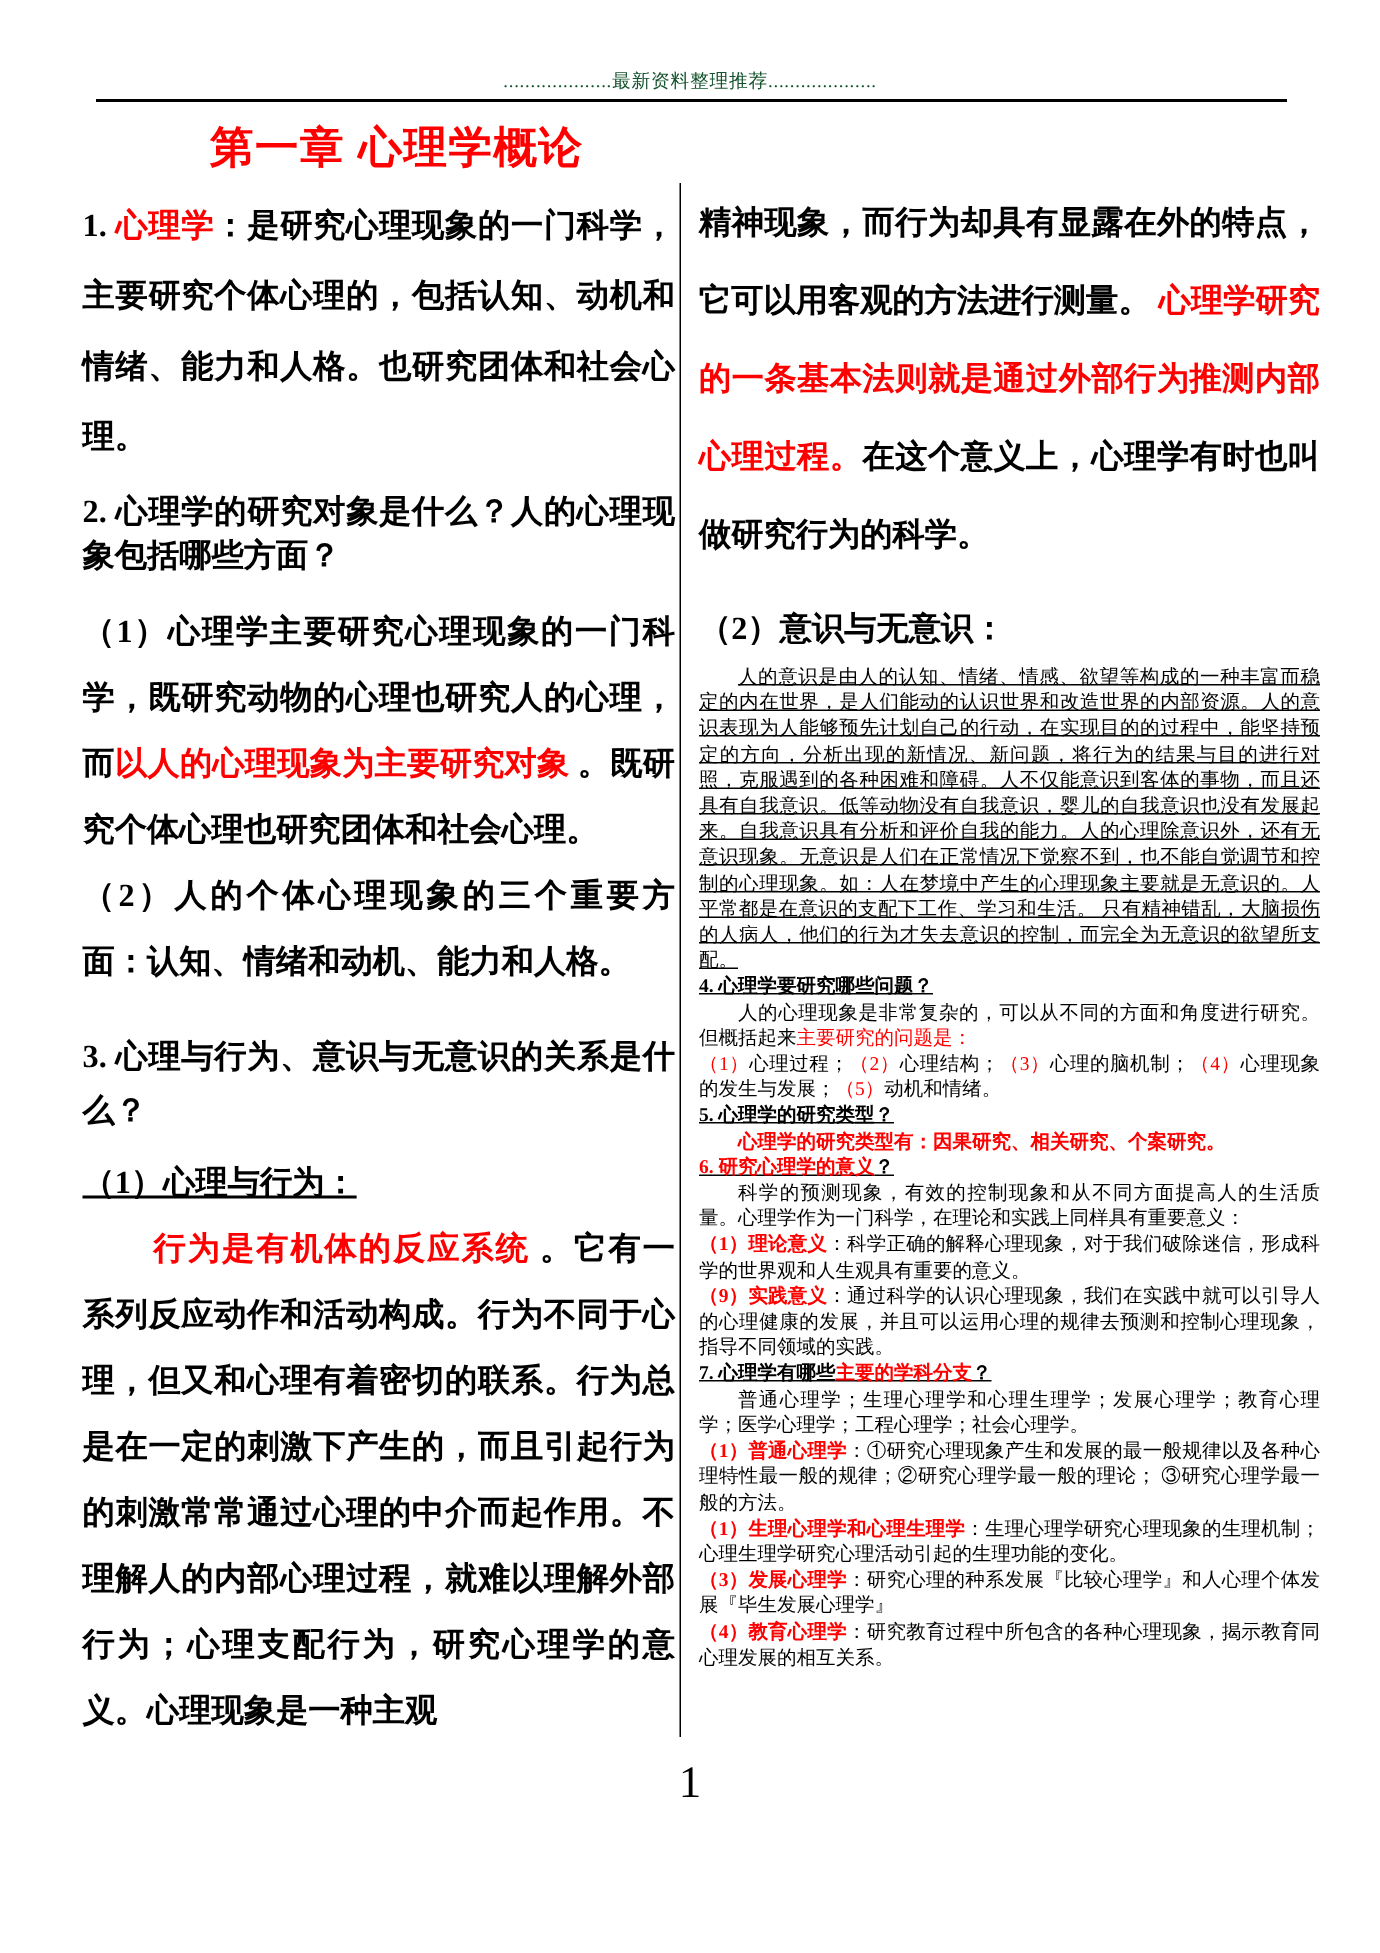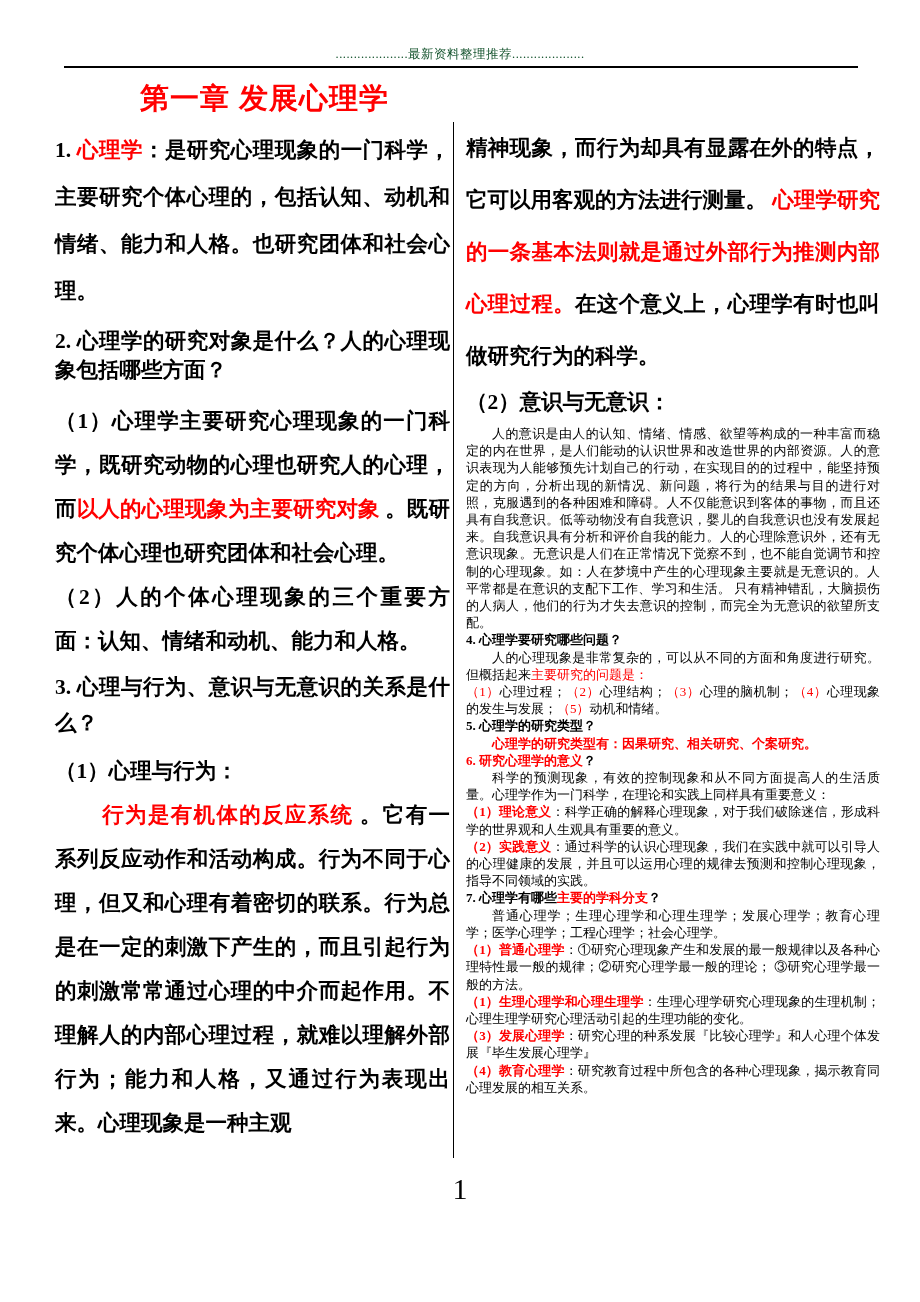--- a/index.html
+++ b/index.html
@@ -45,25 +45,25 @@
   p { margin: 0; text-align: justify; }
 
   .p-lg { font-size: 21.5px; line-height: 44px; font-weight: 600; }
   .p-lg.lh47  { line-height: 47px; }
   .p-lg.lh49  { line-height: 52px; }
   .p-lg.tight { line-height: 29px; }
   .p-lg.mid   { line-height: 36px; }
   .p-lg.ind   { text-indent: 2.2em; }
 
   .p-sm { font-size: 13px; line-height: 17.2px; font-weight: 400; }
-  .p-sm.head { font-weight: 700; }
+  .p-sm.head { font-weight: 700; text-decoration: underline; }
   .p-sm.ind2 { text-indent: 2em; }
 
-  .mt6  { margin-top: 6px; }
-  .mt8  { margin-top: 8px; }
+  .mt6  { margin-top: 23px; }
+  .mt8  { margin-top: 8px; text-decoration: underline; }
   .mt12 { margin-top: 12px; }
   .mt14 { margin-top: 14px; }
 
   span.red { color: var(--red, #ff0000); }
   span.b   { font-weight: 700; }
 
   
   .footer {
     position: absolute; top: 1172px; left: 0; width: 100%;
     text-align: center;
@@ -71,46 +71,46 @@
   }
 </style>
 </head>
 <body>
 
 <div class="page">
 
   <div class="header-line">....................最新资料整理推荐....................</div>
   <div class="header-rule"></div>
 
-  <h1 class="title">第一章 发展心理学</h1>
+  <h1 class="title">第一章 心理学概论</h1>
 
   <div class="columns">
     <div class="col-left">
         <p class="p-lg lh47"><span>1. </span><span class="red">心理学</span><span>：是研究心理现象的一门科学，主要研究个体心理的，包括认知、动机和情绪、能力和人格。也研究团体和社会心理。</span></p>
         <p class="p-lg tight mt12"><span>2. 心理学的研究对象是什么？人的心理现象包括哪些方面？</span></p>
         <p class="p-lg mt14"><span>（1）心理学主要研究心理现象的一门科学，既研究动物的心理也研究人的心理，而</span><span class="red">以人的心理现象为主要研究对象</span><span> 。既研究个体心理也研究团体和社会心理。</span></p>
         <p class="p-lg"><span>（2）人的个体心理现象的三个重要方面：认知、情绪和动机、能力和人格。</span></p>
         <p class="p-lg mid mt6"><span>3. 心理与行为、意识与无意识的关系是什么？</span></p>
         <p class="p-lg mt8"><span>（1）心理与行为：</span></p>
-        <p class="p-lg ind"><span class="red">行为是有机体的反应系统</span><span> 。它有一系列反应动作和活动构成。行为不同于心理，但又和心理有着密切的联系。行为总是在一定的刺激下产生的，而且引起行为的刺激常常通过心理的中介而起作用。不理解人的内部心理过程，就难以理解外部行为；能力和人格，又通过行为表现出来。心理现象是一种主观</span></p>
+        <p class="p-lg ind"><span class="red">行为是有机体的反应系统</span><span> 。它有一系列反应动作和活动构成。行为不同于心理，但又和心理有着密切的联系。行为总是在一定的刺激下产生的，而且引起行为的刺激常常通过心理的中介而起作用。不理解人的内部心理过程，就难以理解外部行为；心理支配行为，研究心理学的意义。心理现象是一种主观</span></p>
       </div>
     <div class="divider"></div>
     <div class="col-right">
         <p class="p-lg lh49"><span>精神现象，而行为却具有显露在外的特点，它可以用客观的方法进行测量。 </span><span class="red">心理学研究的一条基本法则就是通过外部行为推测内部心理过程。</span><span>在这个意义上，心理学有时也叫做研究行为的科学。</span></p>
         <p class="p-lg tight mt6"><span>（2）意识与无意识：</span></p>
         <p class="p-sm ind2 mt8"><span>人的意识是由人的认知、情绪、情感、欲望等构成的一种丰富而稳定的内在世界，是人们能动的认识世界和改造世界的内部资源。人的意识表现为人能够预先计划自己的行动，在实现目的的过程中，能坚持预定的方向，分析出现的新情况、新问题，将行为的结果与目的进行对照，克服遇到的各种困难和障碍。人不仅能意识到客体的事物，而且还具有自我意识。低等动物没有自我意识，婴儿的自我意识也没有发展起来。自我意识具有分析和评价自我的能力。人的心理除意识外，还有无意识现象。无意识是人们在正常情况下觉察不到，也不能自觉调节和控制的心理现象。如：人在梦境中产生的心理现象主要就是无意识的。人平常都是在意识的支配下工作、学习和生活。 只有精神错乱，大脑损伤的人病人，他们的行为才失去意识的控制，而完全为无意识的欲望所支配。</span></p>
         <p class="p-sm head"><span>4. 心理学要研究哪些问题？</span></p>
         <p class="p-sm ind2"><span>人的心理现象是非常复杂的，可以从不同的方面和角度进行研究。但概括起来</span><span class="red">主要研究的问题是：</span></p>
         <p class="p-sm"><span class="red">（1）</span><span>心理过程；</span><span class="red">（2）</span><span>心理结构；</span><span class="red">（3）</span><span>心理的脑机制；</span><span class="red">（4）</span><span>心理现象的发生与发展；</span><span class="red">（5）</span><span>动机和情绪。</span></p>
         <p class="p-sm head"><span>5. 心理学的研究类型？</span></p>
         <p class="p-sm ind2"><span class="red b">心理学的研究类型有：因果研究、相关研究、个案研究。</span></p>
         <p class="p-sm head"><span class="red">6. 研究心理学的意义</span><span>？</span></p>
         <p class="p-sm ind2"><span>科学的预测现象，有效的控制现象和从不同方面提高人的生活质量。心理学作为一门科学，在理论和实践上同样具有重要意义：</span></p>
         <p class="p-sm"><span class="red b">（1）理论意义</span><span>：科学正确的解释心理现象，对于我们破除迷信，形成科学的世界观和人生观具有重要的意义。</span></p>
-        <p class="p-sm"><span class="red b">（2）实践意义</span><span>：通过科学的认识心理现象，我们在实践中就可以引导人的心理健康的发展，并且可以运用心理的规律去预测和控制心理现象，指导不同领域的实践。</span></p>
+        <p class="p-sm"><span class="red b">（9）实践意义</span><span>：通过科学的认识心理现象，我们在实践中就可以引导人的心理健康的发展，并且可以运用心理的规律去预测和控制心理现象，指导不同领域的实践。</span></p>
         <p class="p-sm head"><span>7. 心理学有哪些</span><span class="red">主要的学科分支</span><span>？</span></p>
         <p class="p-sm ind2"><span>普通心理学；生理心理学和心理生理学；发展心理学；教育心理学；医学心理学；工程心理学；社会心理学。</span></p>
         <p class="p-sm"><span class="red b">（1）普通心理学</span><span>：①研究心理现象产生和发展的最一般规律以及各种心理特性最一般的规律；②研究心理学最一般的理论； ③研究心理学最一般的方法。</span></p>
         <p class="p-sm"><span class="red b">（1）生理心理学和心理生理学</span><span>：生理心理学研究心理现象的生理机制；心理生理学研究心理活动引起的生理功能的变化。</span></p>
         <p class="p-sm"><span class="red b">（3）发展心理学</span><span>：研究心理的种系发展『比较心理学』和人心理个体发展『毕生发展心理学』</span></p>
         <p class="p-sm"><span class="red b">（4）教育心理学</span><span>：研究教育过程中所包含的各种心理现象，揭示教育同心理发展的相互关系。</span></p>
       </div>
   </div>
 
   <div class="footer">

